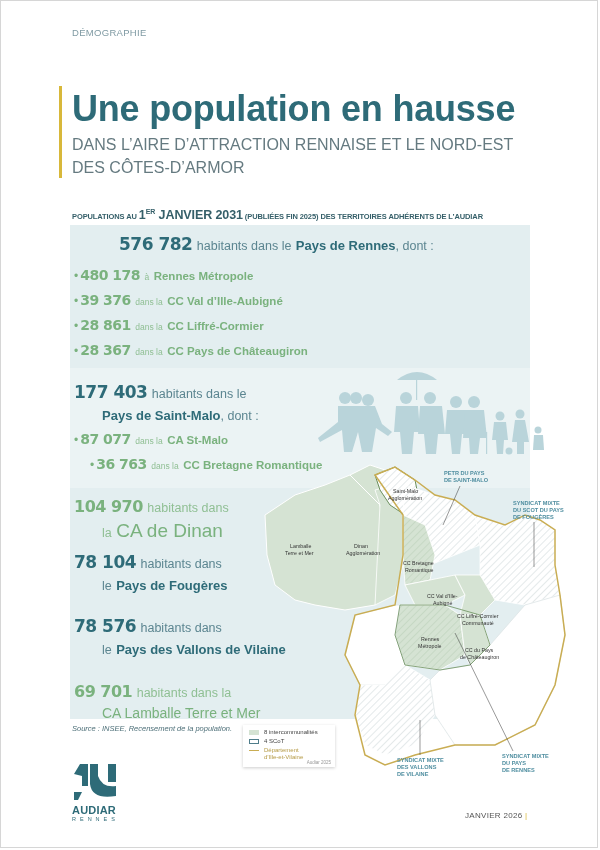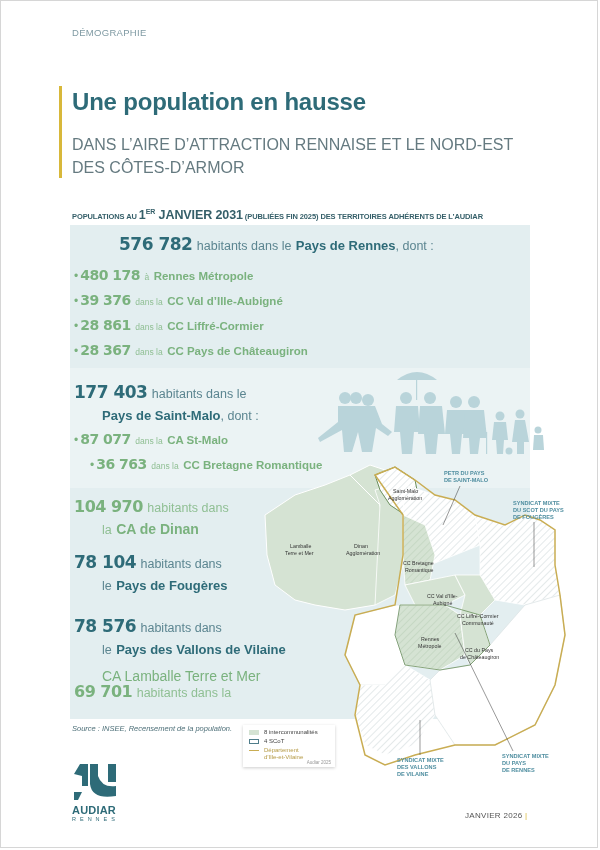--- a/index.html
+++ b/index.html
@@ -1,34 +1,34 @@
 <!DOCTYPE html>
 <html><head>
 <meta charset="utf-8">
 <style>
   html, body { margin:0; padding:0; }
   body { width:600px; height:850px; position:relative; background:#ffffff; font-family:"Liberation Sans", sans-serif; overflow:hidden; }
   .page-border { position:absolute; left:0; top:0; width:598px; height:848px; border:1px solid #d6d6d6; box-sizing:border-box; }
   .section-label { position:absolute; left:72px; top:27px; font-size:9.5px; letter-spacing:0.3px; color:#7f9aa3; }
   .accent-bar { position:absolute; left:59px; top:86px; width:3px; height:92px; background:#d8b83a; }
-  .title { position:absolute; left:72px; top:88px; font-size:24px; font-weight:bold; color:#2e6b78; letter-spacing:-0.2px; }
+  .title { position:absolute; left:72px; top:88px; font-size:36px; font-weight:bold; color:#2e6b78; letter-spacing:-0.2px; }
   .subtitle { position:absolute; left:72px; top:133px; width:460px; font-size:16px; line-height:23px; color:#657a80; }
   .caption { position:absolute; left:72px; top:208px; font-size:7.5px; font-weight:bold; color:#355f69; letter-spacing:-0.1px; white-space:nowrap; }
   .caption .big { font-size:12.5px; }
   .caption .sup { font-size:7px; vertical-align:5px; }
   .panel { position:absolute; left:70px; top:225px; width:460px; height:494px; background:#e3eef0; }
   .panel-light { position:absolute; left:70px; top:368px; width:460px; height:120px; background:#ebf3f4; }
   .stat { position:absolute; left:74px; white-space:nowrap; }
   .num-dark { font-family:"DejaVu Sans", sans-serif; font-weight:bold; color:#2e6b78; font-size:17px; letter-spacing:-0.5px; }
   .num-green { font-family:"DejaVu Sans", sans-serif; font-weight:bold; color:#7ab27e; font-size:16px; letter-spacing:-0.5px; }
   .num-sub { font-family:"DejaVu Sans", sans-serif; font-weight:bold; color:#7ab27e; font-size:14px; letter-spacing:-0.5px; }
   .txt { color:#5b8590; font-size:12.5px; }
   .txt-green { color:#8fbf93; font-size:12.5px; }
   .bold-dark { color:#2e6b78; font-weight:bold; font-size:13px; }
-  .bold-green { color:#7ab27e; font-weight:bold; font-size:14px; }
+  .bold-green { color:#7ab27e; font-weight:normal; font-size:19px; }
   .small-green { color:#8fbf93; font-size:8.5px; }
   .sub-name { color:#7ab27e; font-weight:bold; font-size:11.5px; }
   .bullet { color:#7ab27e; font-size:12px; margin-right:2px; }
   .line2 { position:absolute; left:74px; white-space:nowrap;padding-left:28px; }
   .source { position:absolute; left:72px; top:724px; font-size:7.5px; font-style:italic; color:#4d6f78; }
   .legend { position:absolute; left:243px; top:725px; width:92px; height:42px; background:#ffffff; box-shadow:0 1px 3px rgba(0,0,0,0.2); font-size:6px; color:#444; }
   .legend .row { position:absolute; left:6px; display:flex; align-items:center; }
   .legend .sw { width:10px; height:5px; margin-right:5px; }
   .legend-credit { position:absolute; right:4px; bottom:2px; font-size:4.5px; color:#999; }
   .map { position:absolute; left:255px; top:455px; width:345px; height:350px; }
@@ -158,21 +158,21 @@
 </div>
 <div class="line2" style="top:640px;">
   <span class="txt">le</span>
   <span class="bold-dark">Pays des Vallons de Vilaine</span>
 </div>
 
 <div class="stat" style="top:682px;">
   <span class="num-green">69 701</span>
   <span class="txt-green">habitants dans la</span>
 </div>
-<div class="line2" style="top:667px;">
+<div class="line2" style="top:704px;">
   <span class="bold-green" style="font-weight:normal;font-size:14px;">CA Lamballe Terre et Mer</span>
 </div>
 
 <div class="source">Source : INSEE, Recensement de la population.</div>
 
 <svg class="map" viewBox="0 0 345 350">
   <defs>
     <pattern id="hatch" patternUnits="userSpaceOnUse" width="5" height="5" patternTransform="rotate(45)">
       <rect width="5" height="5" fill="#ffffff"></rect>
       <line x1="0" y1="0" x2="0" y2="5" stroke="#c9d3d6" stroke-width="1"></line>

